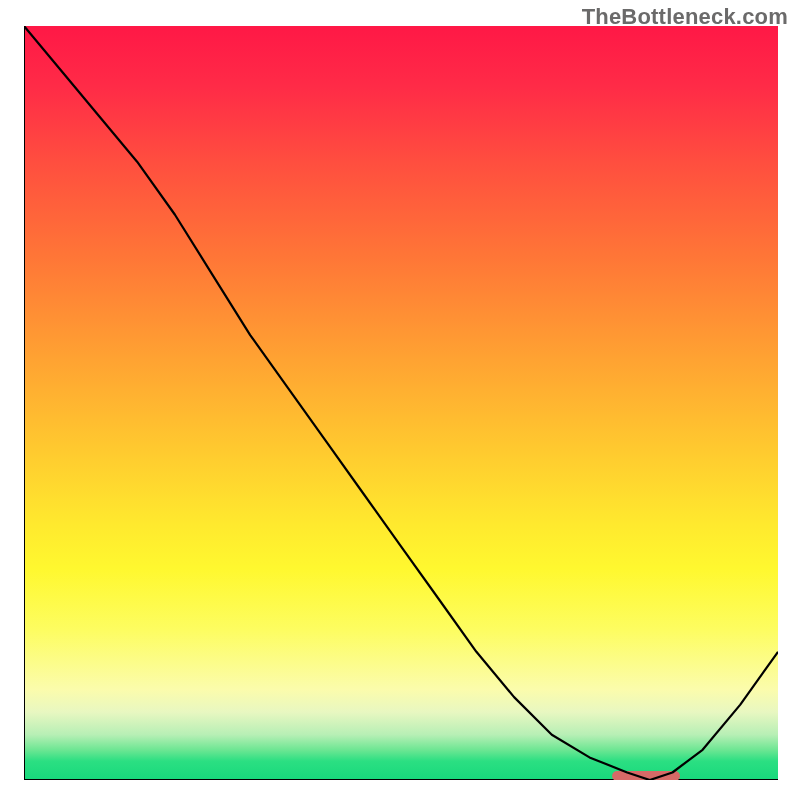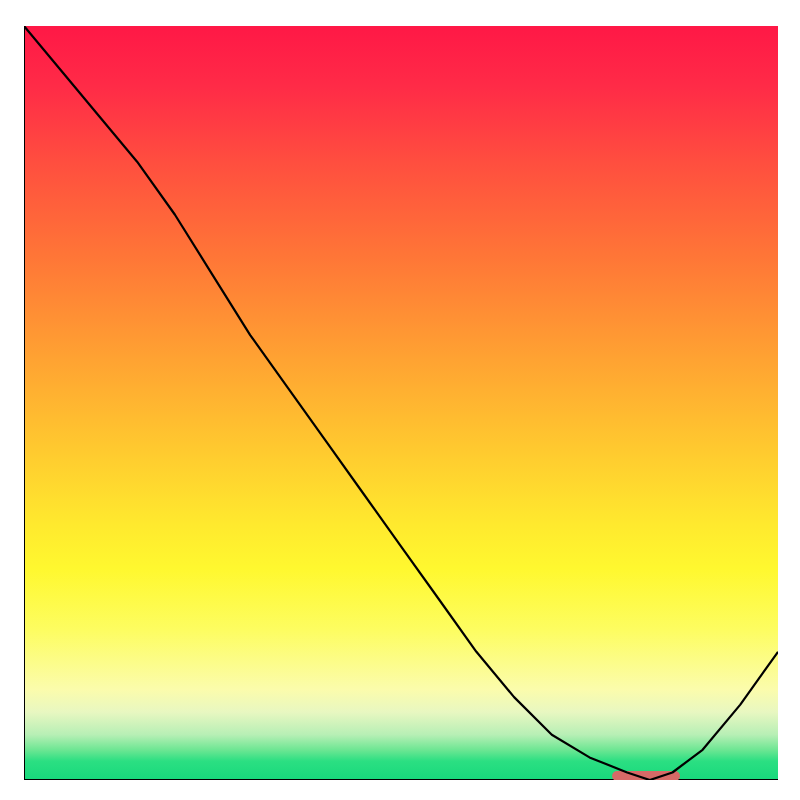--- a/index.html
+++ b/index.html
@@ -67,20 +67,21 @@
     stroke-linejoin: round;
   }
   .marker {
     fill: #d66a67;
   }
 </style>
 </head>
 <body>
 
 <div class="container">
+  <div class="attribution">TheBottleneck.com</div>
 
   <div class="plot">
     <div class="gradient"></div>
 
     <svg viewBox="0 0 754 754" width="754" height="754" preserveAspectRatio="none" style="position:absolute;inset:0;">
       <g class="axes">
 
         <line x1="0" y1="0" x2="0" y2="754"></line>
 
         <line x1="0" y1="754" x2="754" y2="754"></line>

